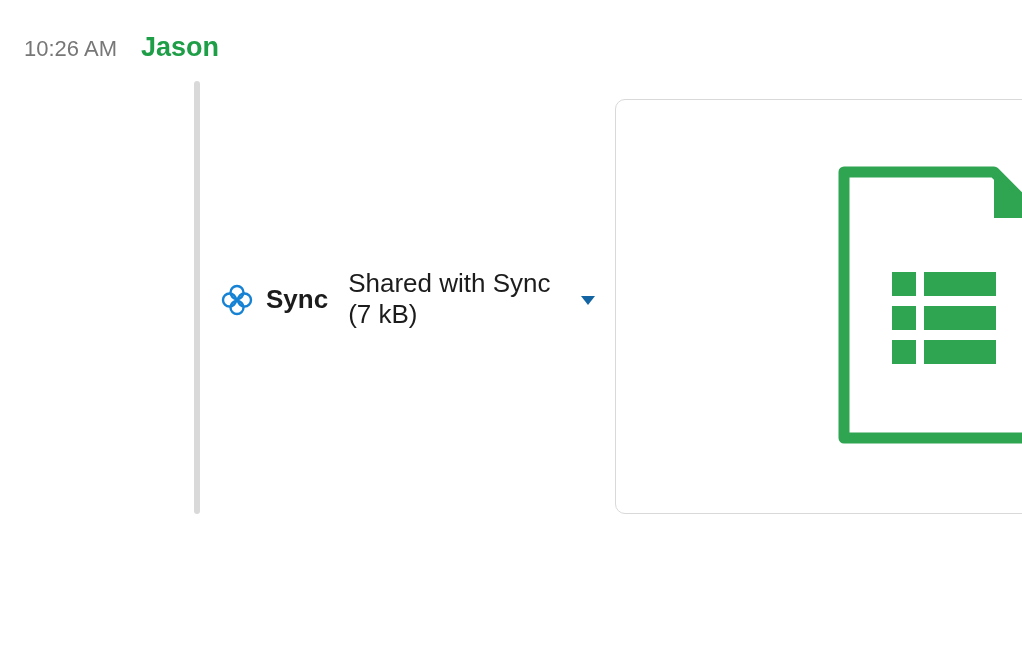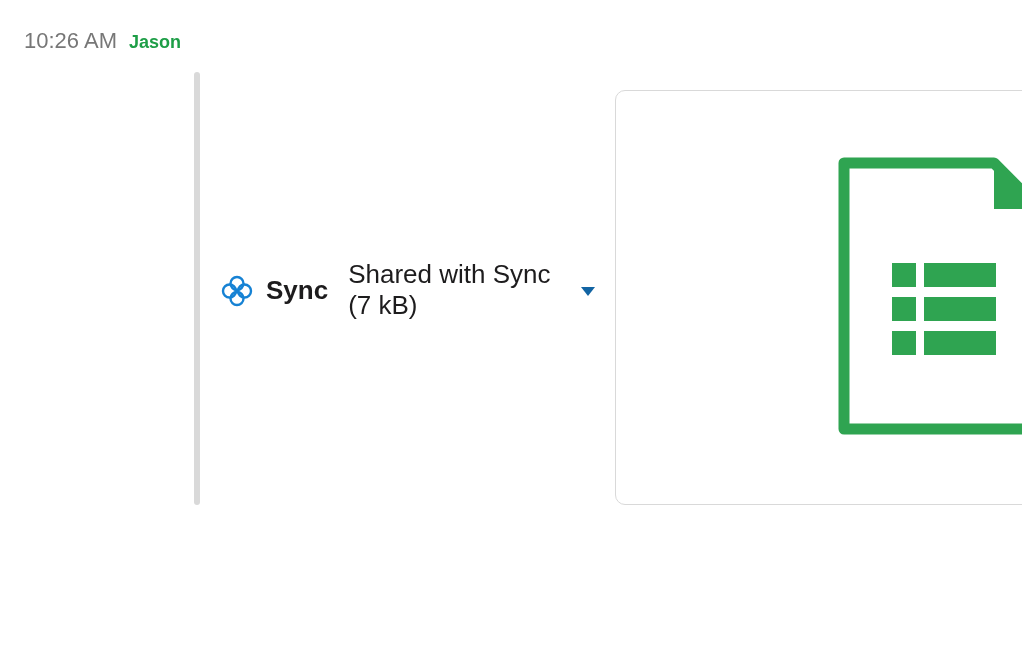--- a/index.html
+++ b/index.html
@@ -10,30 +10,30 @@
     body {
       font-family: -apple-system, BlinkMacSystemFont, "Segoe UI", Helvetica, Arial, sans-serif;
       background: #ffffff;
       width: 1022px;
       height: 656px;
       padding: 20px 0 0 24px;
     }
     .message-row {
       display: flex;
       align-items: baseline;
-      gap: 12px;
+      gap: 24px;
     }
     .timestamp {
       color: #777777;
       font-size: 22px;
       font-weight: 400;
     }
     .username {
       color: #1e9e47;
-      font-size: 18px;
+      font-size: 27px;
       font-weight: 700;
       margin-top: 12px;
     }
     .link {
       color: #1264a3;
       font-size: 26px;
       font-weight: 400;
       text-decoration: none;
       cursor: pointer;
     }

